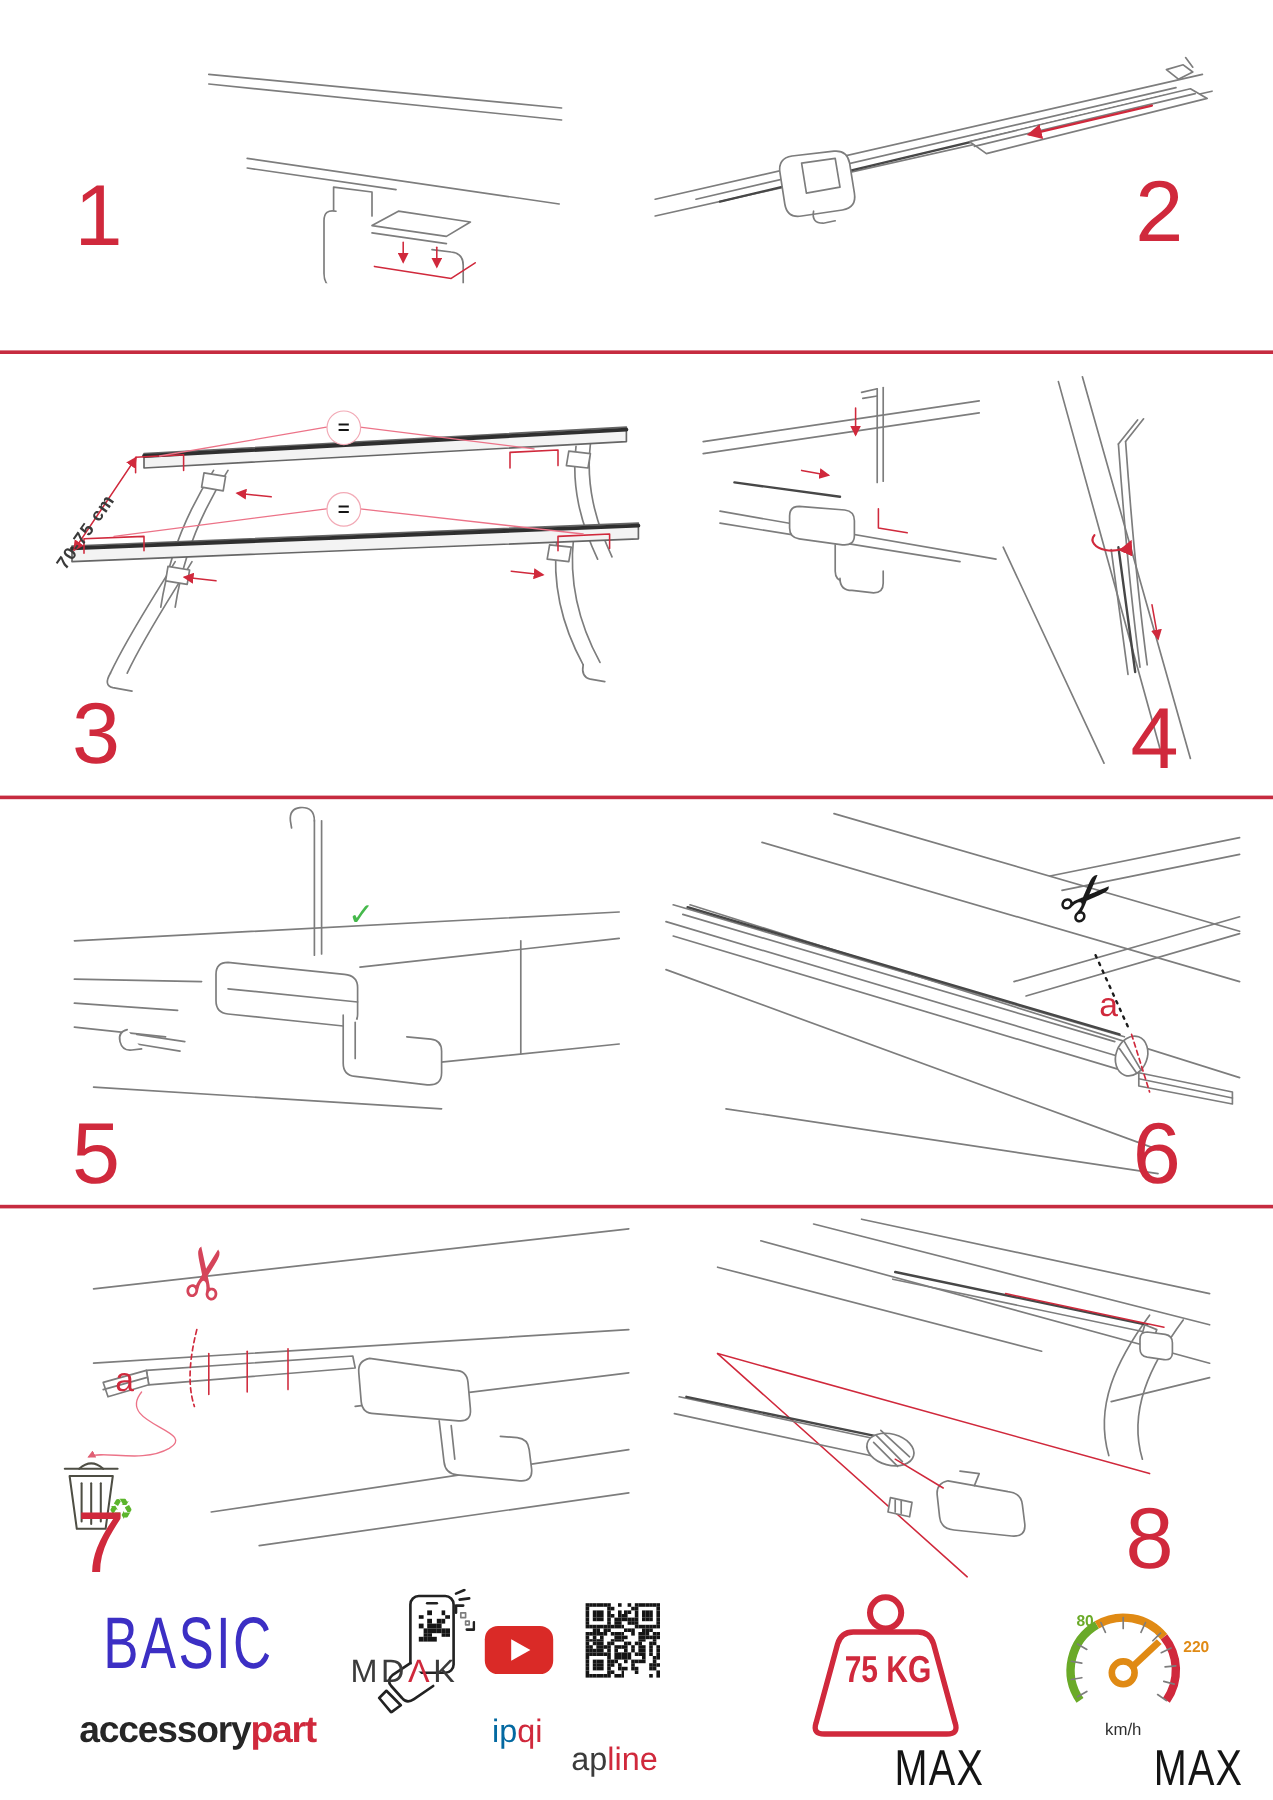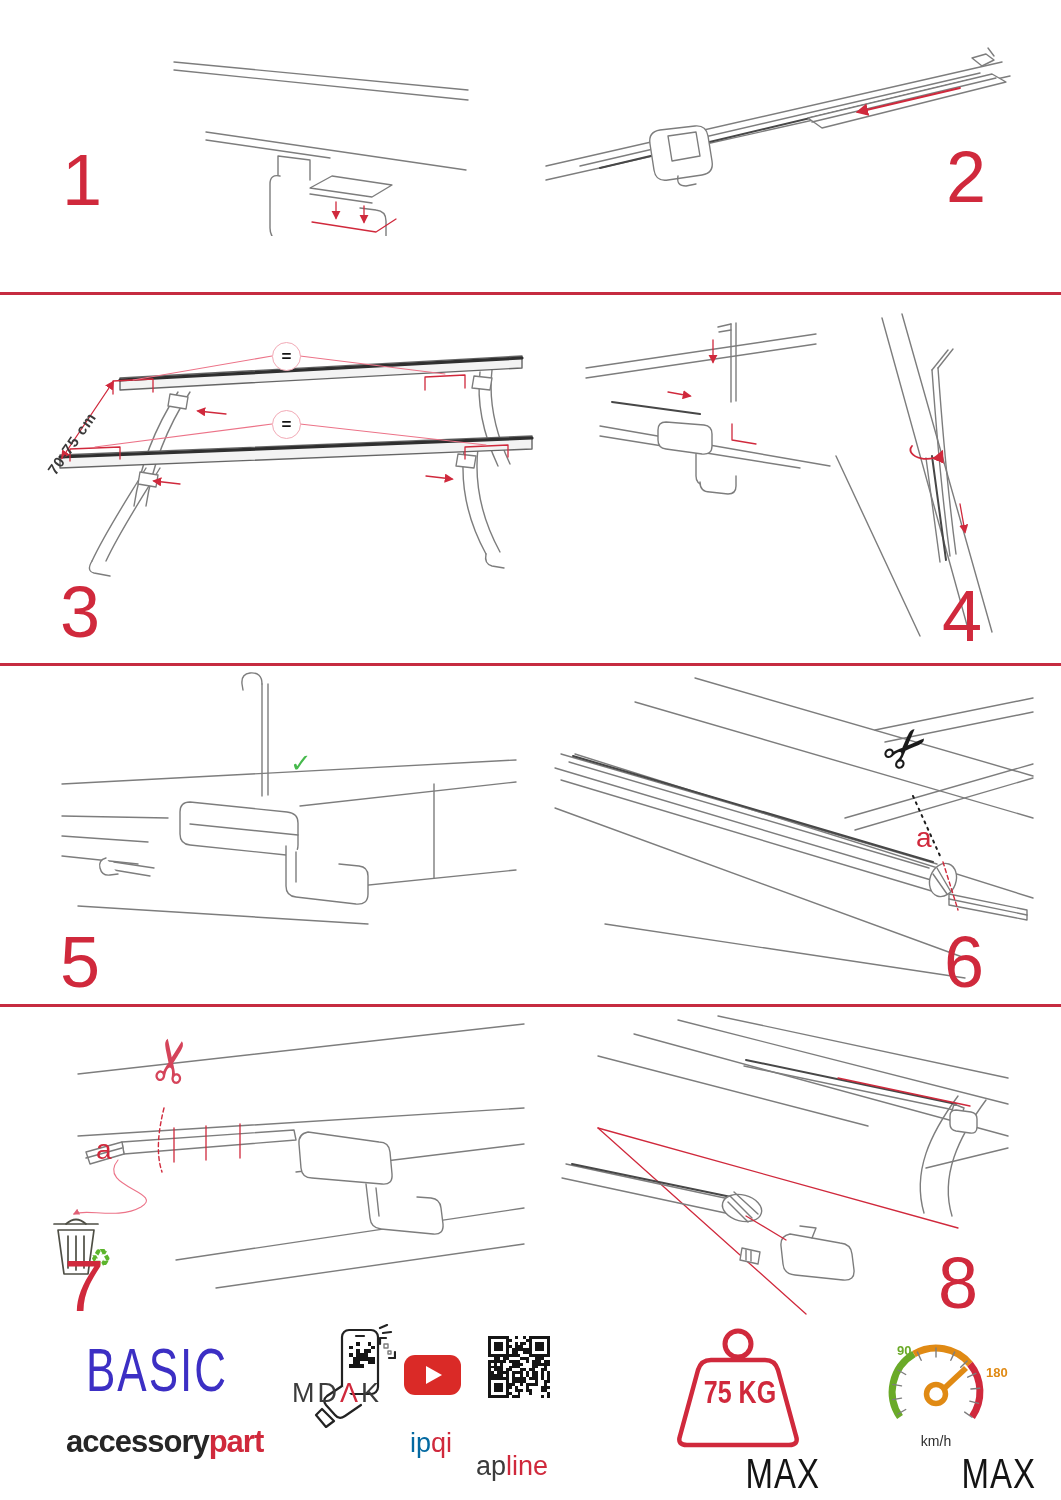--- a/index.html
+++ b/index.html
@@ -883,20 +883,20 @@
       </g>
       <g style="stroke:#d0293c;stroke-width:3">
         <path d="M101.9 43.4 L93.7 47.2"></path>
           <path d="M105.8 58.2 L96.9 59"></path>
         <path d="M104.5 73.4 L95.8 71.1"></path>
           <path d="M98 87.2 L90.7 82.1"></path>
       </g>
       <path d="M58 66 L90 36 L94 40 L62 70 Z" style="fill:#e08a14;stroke:none"></path>
       <circle cx="62" cy="64" r="9.5" style="fill:#fff;stroke:#e08a14;stroke-width:5.5"></circle>
     </svg>
-    <div class="gauge-lab" style="left:897px;top:1344px;color:#6aaa28">90</div>
-    <div class="gauge-lab" style="left:986px;top:1366px;color:#e08a14">180</div>
+    <div class="gauge-lab" style="left:897px;top:1344px;color:#6aaa28">80</div>
+    <div class="gauge-lab" style="left:986px;top:1366px;color:#e08a14">220</div>
     <div class="kmh">km/h</div>
     <div class="maxlab" style="left:876px;top:1452px">
       <span>MAX</span>
     </div>
   </div>
 </div>
 
 </body></html>

